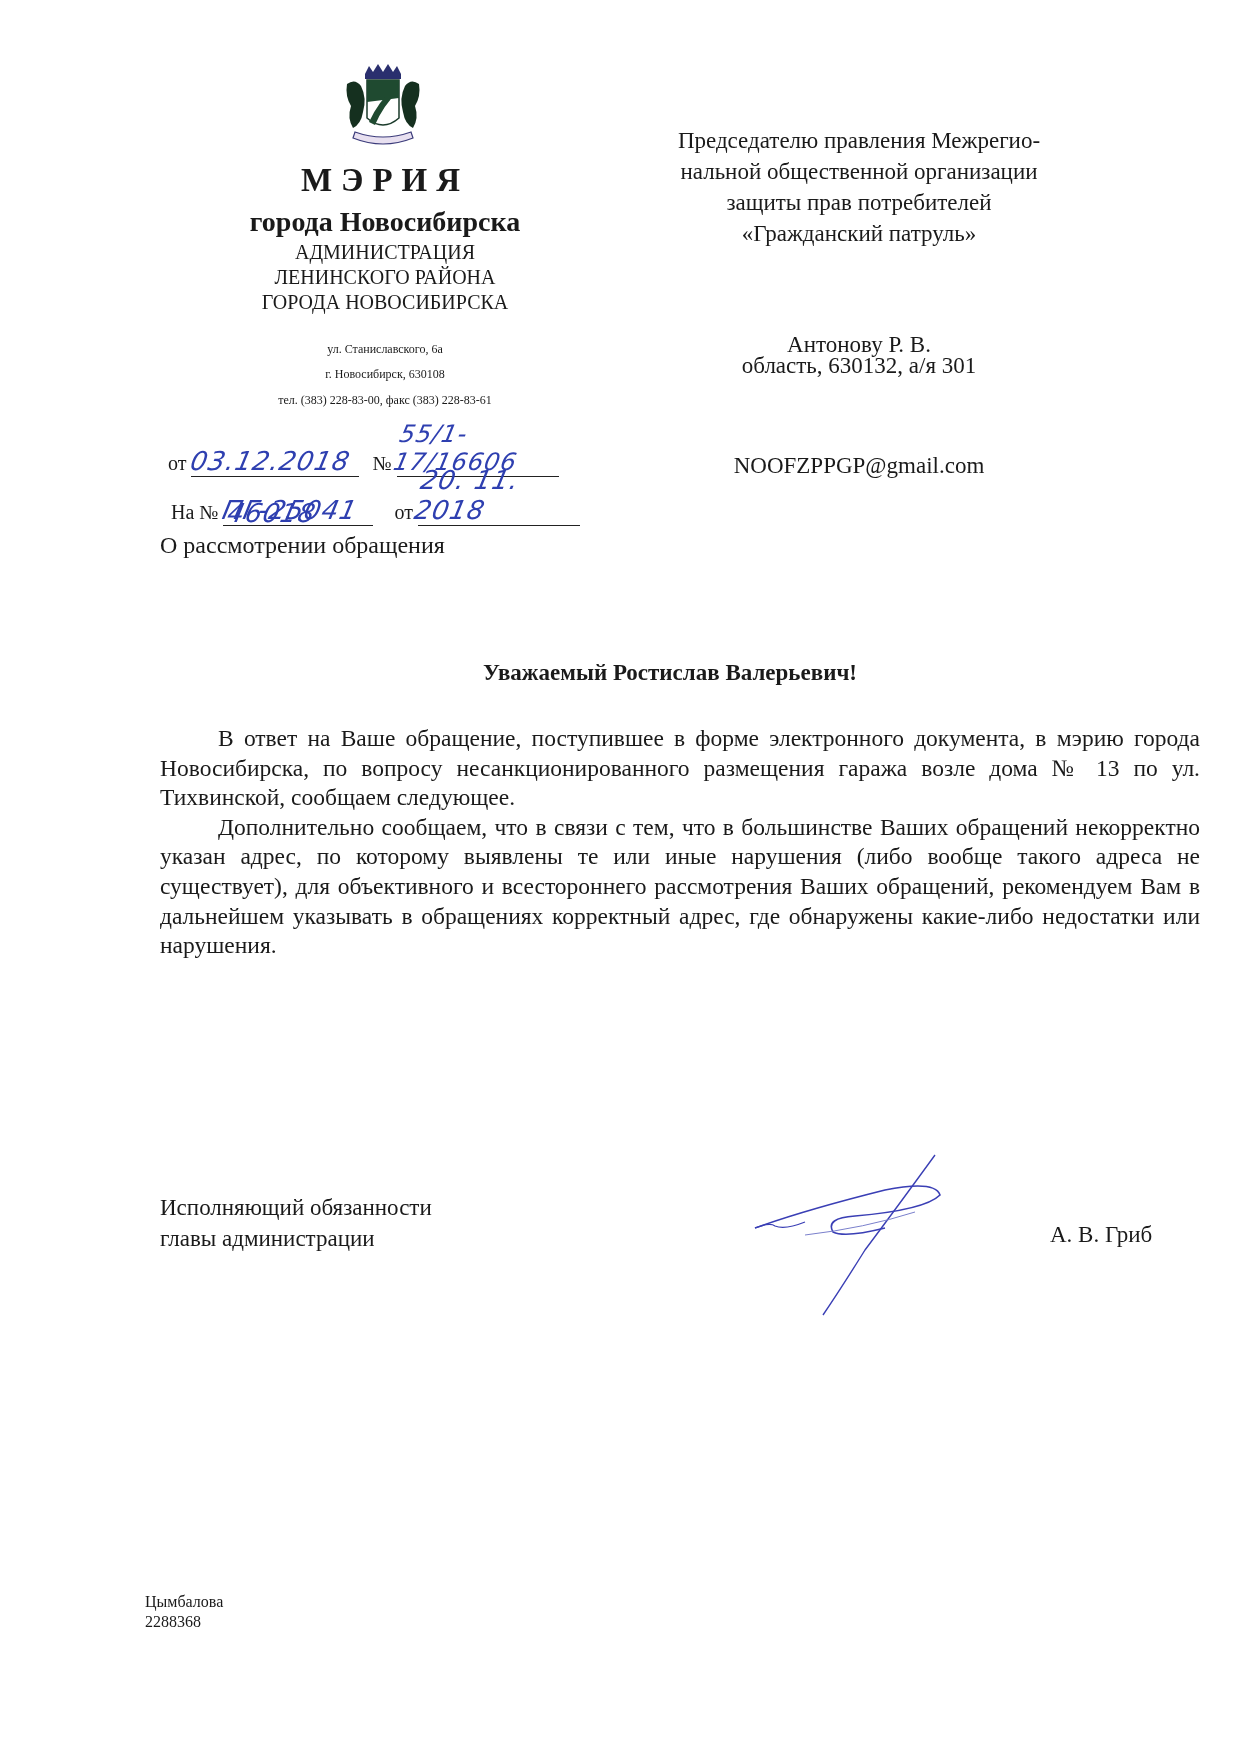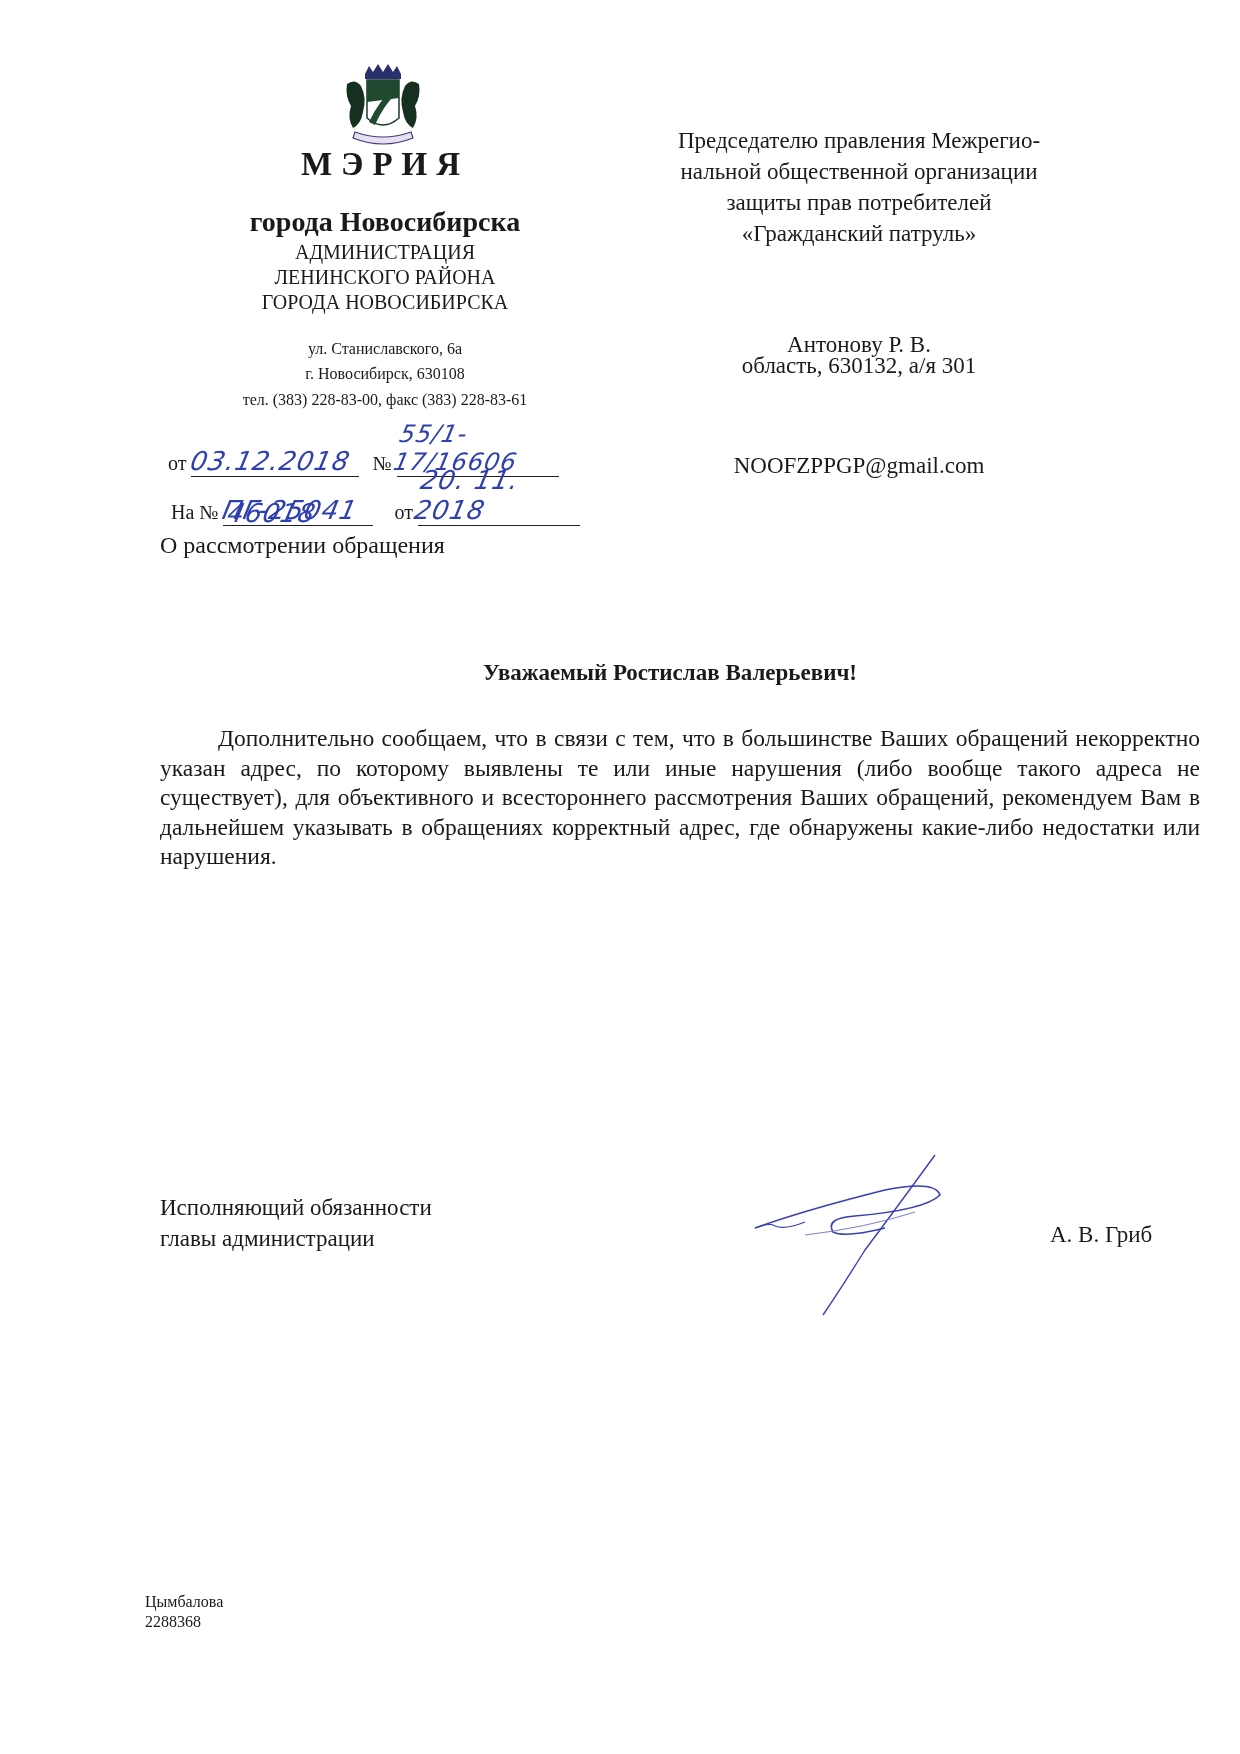--- a/index.html
+++ b/index.html
@@ -18,30 +18,30 @@
     .abs { position: absolute; }
 
     
     #coat-of-arms {
       left: 333px; top: 62px; width: 100px; height: 90px;
     }
     .hdr-left {
       left: 150px; width: 470px; text-align: center;
     }
     .mayor-title {
-      top: 146px; font-size: 33px; font-weight: bold; letter-spacing: 9px;
+      top: 162px; font-size: 33px; font-weight: bold; letter-spacing: 9px;
     }
     .city-title {
       top: 206px; font-size: 28px; font-weight: bold;
     }
     .admin-line {
       font-size: 20px; line-height: 25px;
     }
     .addr-line {
-      font-size: 16px; line-height: 24px;
+      font-size: 12px; line-height: 24px;
     }
 
     .reg-row {
       font-size: 20px;
     }
     .hand {
       font-family: "DejaVu Sans", sans-serif;
       font-style: italic;
       color: #2e3fb0;
       font-size: 26px;
@@ -152,20 +152,21 @@
 <div class="abs recip" style="top:285px;margin-top:44px;">Антонову Р. В.</div>
 <div class="abs recip" style="top:350px;">
   <div>область, 630132, а/я 301</div>
 </div>
 <div class="abs recip" style="top:450px;">NOOFZPPGP@gmail.com</div>
 
 <div class="abs subject">О рассмотрении обращения</div>
 <div class="abs greeting">Уважаемый Ростислав Валерьевич!</div>
 
 <div class="abs body-text">
+  <p>В ответ на Ваше обращение, поступившее в форме электронного документа, в мэрию города Новосибирска, по вопросу несанкционированного размещения гаража возле дома № 13 по ул. Тихвинской, сообщаем следующее.</p>
   <p>Дополнительно сообщаем, что в связи с тем, что в большинстве Ваших обращений некорректно указан адрес, по которому выявлены те или иные нарушения (либо вообще такого адреса не существует), для объективного и всестороннего рассмотрения Ваших обращений, рекомендуем Вам в дальнейшем указывать в обращениях корректный адрес, где обнаружены какие-либо недостатки или нарушения.</p>
 </div>
 
 <div class="abs sig-title">
   <div>Исполняющий обязанности</div>
   <div>главы администрации</div>
 </div>
 
 <svg id="signature" class="abs" viewBox="0 0 240 170">
   <path d="M10 78 Q60 60 140 40 Q190 30 195 45 Q180 60 110 66 Q80 68 88 82 Q100 88 140 78" fill="none" stroke="#3a3fb5" stroke-width="1.6"></path>

